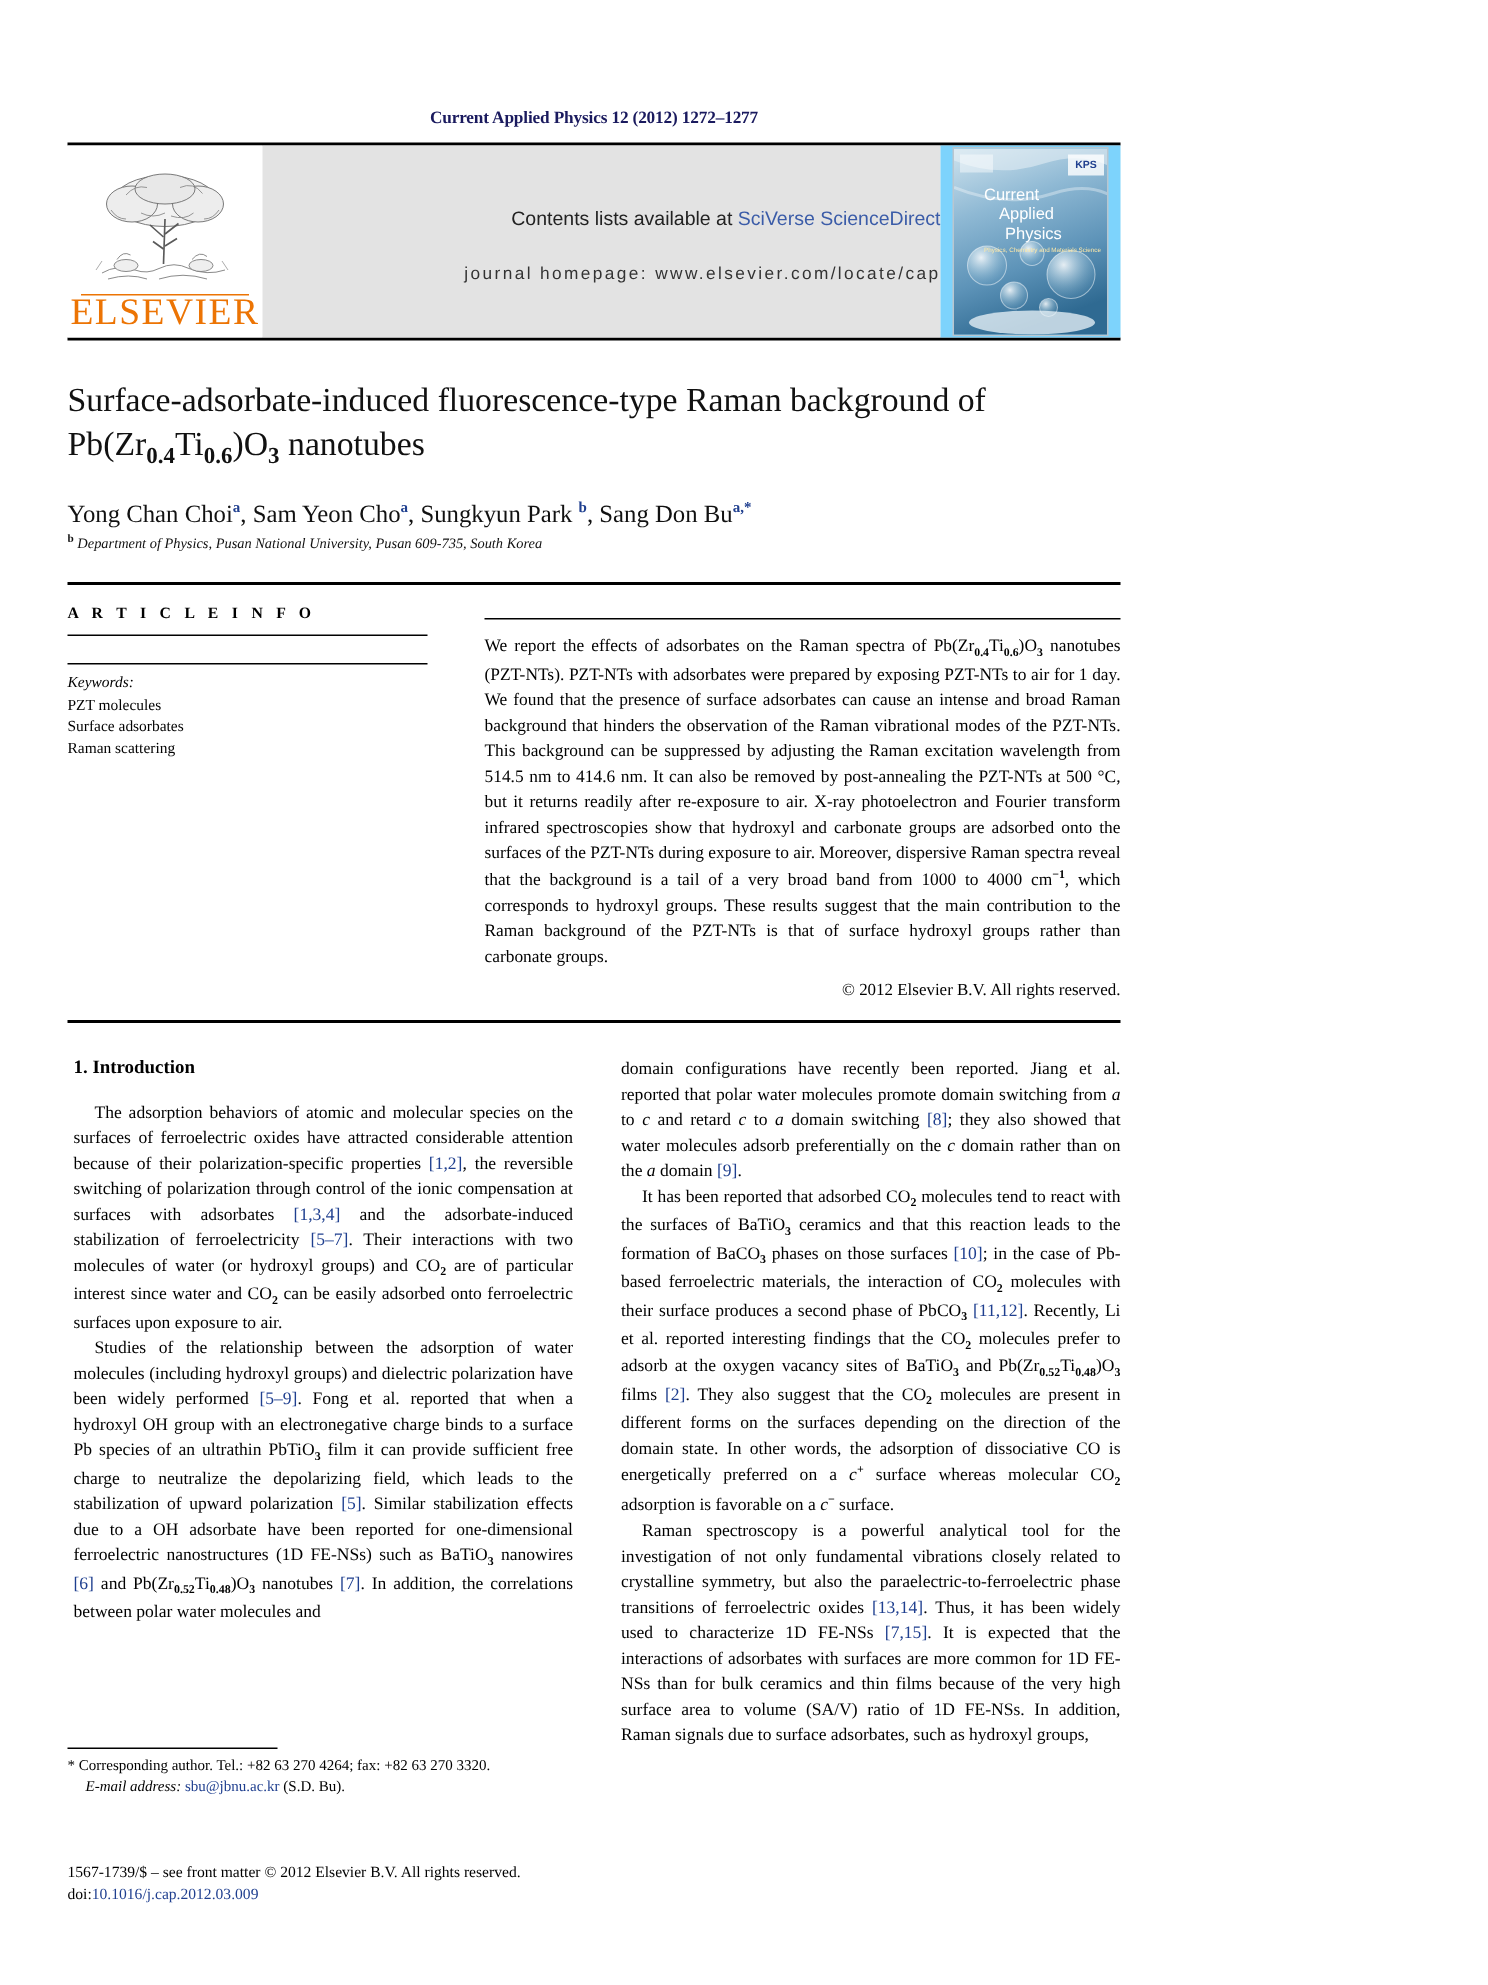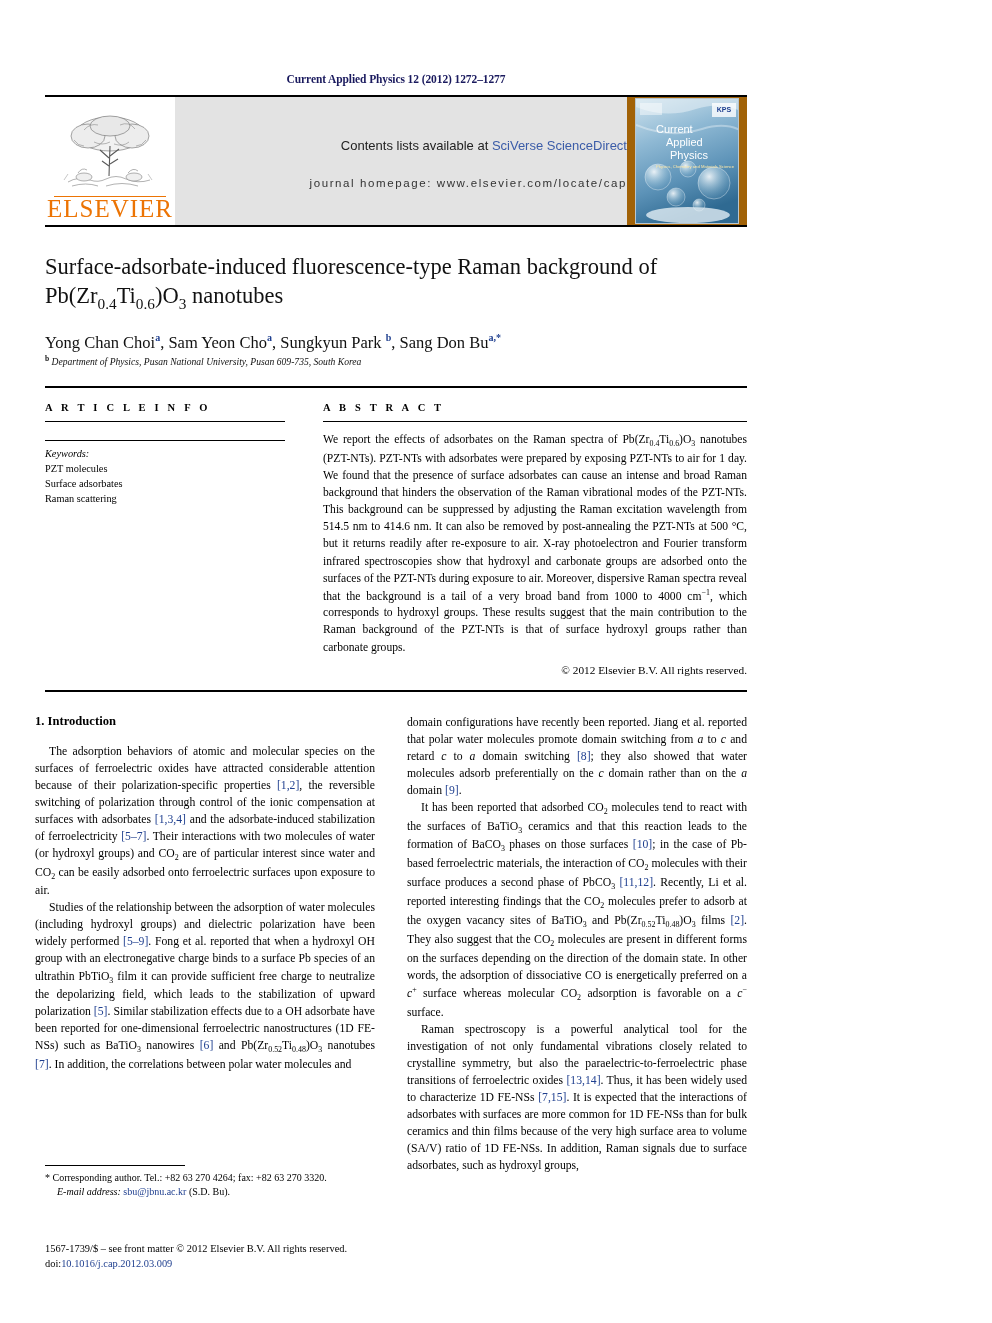--- a/index.html
+++ b/index.html
@@ -86,21 +86,21 @@
   .homepage-line {
     font-family: Liberation Sans, sans-serif;
     font-size: 11.5px;
     color: #333;
     letter-spacing: 1.6px;
     margin-top: 24px;
   }
   .cover-thumb {
     width: 120px;
     flex: 0 0 120px;
-    background: #a16207;
+    background: #7dd3fc;
     display: flex;
     align-items: center;
     justify-content: center;
   }
   .cover-inner { width: 104px; height: 126px; position: relative; overflow: hidden;
     border: 1px solid #b9c6cf; }
 
   .rule-thin-under { margin: 0 45px; border-top: 2.5px solid #000; }
 
   
@@ -166,42 +166,42 @@
   .copyright {
     font-size: 11.3px;
     text-align: right;
     margin-top: 8px;
   }
 
   .rule-sec2 { margin: 14px 45px 0 45px; border-top: 2.2px solid #000; }
 
   
   .body-cols {
-    margin: 22px 45px 0 35px;
+    margin: 22px 45px 0 49px;
     display: flex;
     gap: 32px;
   }
   .bcol { flex: 1 1 0; }
   .sec-title {
     font-family: "Liberation Serif", serif;
     font-weight: bold;
     font-size: 12.6px;
     margin: 0 0 14px 0;
   }
   .para {
     font-size: 11.7px;
     line-height: 1.455;
     text-align: justify;
     text-indent: 14px;
     margin: 0;
     color: #000;
   }
   .para.noindent { text-indent: 0; }
   .ref { color: #1f3f8f; }
-  sub, sup { font-size: 0.68em; }
+  sub, sup { font-size: 0.68em; font-weight: bold; }
 
   
   .footnote-wrap {
     position: absolute;
     left: 45px;
     top: 1165px;
     width: 420px;
   }
   .fn-rule { border-top: 1.2px solid #000; width: 140px; margin-bottom: 5px; }
   .footnote { font-size: 10px; line-height: 1.42; }
@@ -330,21 +330,20 @@
       <div class="kw-rule"></div>
       <div class="info-body" style="margin-top:4px">
         <div class="it">Keywords:</div>
         <div>PZT molecules</div>
         <div>Surface adsorbates</div>
         <div>Raman scattering</div>
       </div>
     </div>
 
     <div class="col-abs">
-      <div class="sec-head">A B S T R A C T</div>
       <div class="hr-small-abs"></div>
       <div class="abstract-text">
         We report the effects of adsorbates on the Raman spectra of Pb(Zr<sub>0.4</sub>Ti<sub>0.6</sub>)O<sub>3</sub> nanotubes (PZT-NTs). PZT-NTs with adsorbates were prepared by exposing PZT-NTs to air for 1 day. We found that the presence of surface adsorbates can cause an intense and broad Raman background that hinders the observation of the Raman vibrational modes of the PZT-NTs. This background can be suppressed by adjusting the Raman excitation wavelength from 514.5 nm to 414.6 nm. It can also be removed by post-annealing the PZT-NTs at 500&nbsp;°C, but it returns readily after re-exposure to air. X-ray photoelectron and Fourier transform infrared spectroscopies show that hydroxyl and carbonate groups are adsorbed onto the surfaces of the PZT-NTs during exposure to air. Moreover, dispersive Raman spectra reveal that the background is a tail of a very broad band from 1000 to 4000&nbsp;cm<sup>−1</sup>, which corresponds to hydroxyl groups. These results suggest that the main contribution to the Raman background of the PZT-NTs is that of surface hydroxyl groups rather than carbonate groups.
       </div>
       <div class="copyright">© 2012 Elsevier B.V. All rights reserved.</div>
     </div>
   </div>
 
   <div class="rule-sec2"></div>
 

